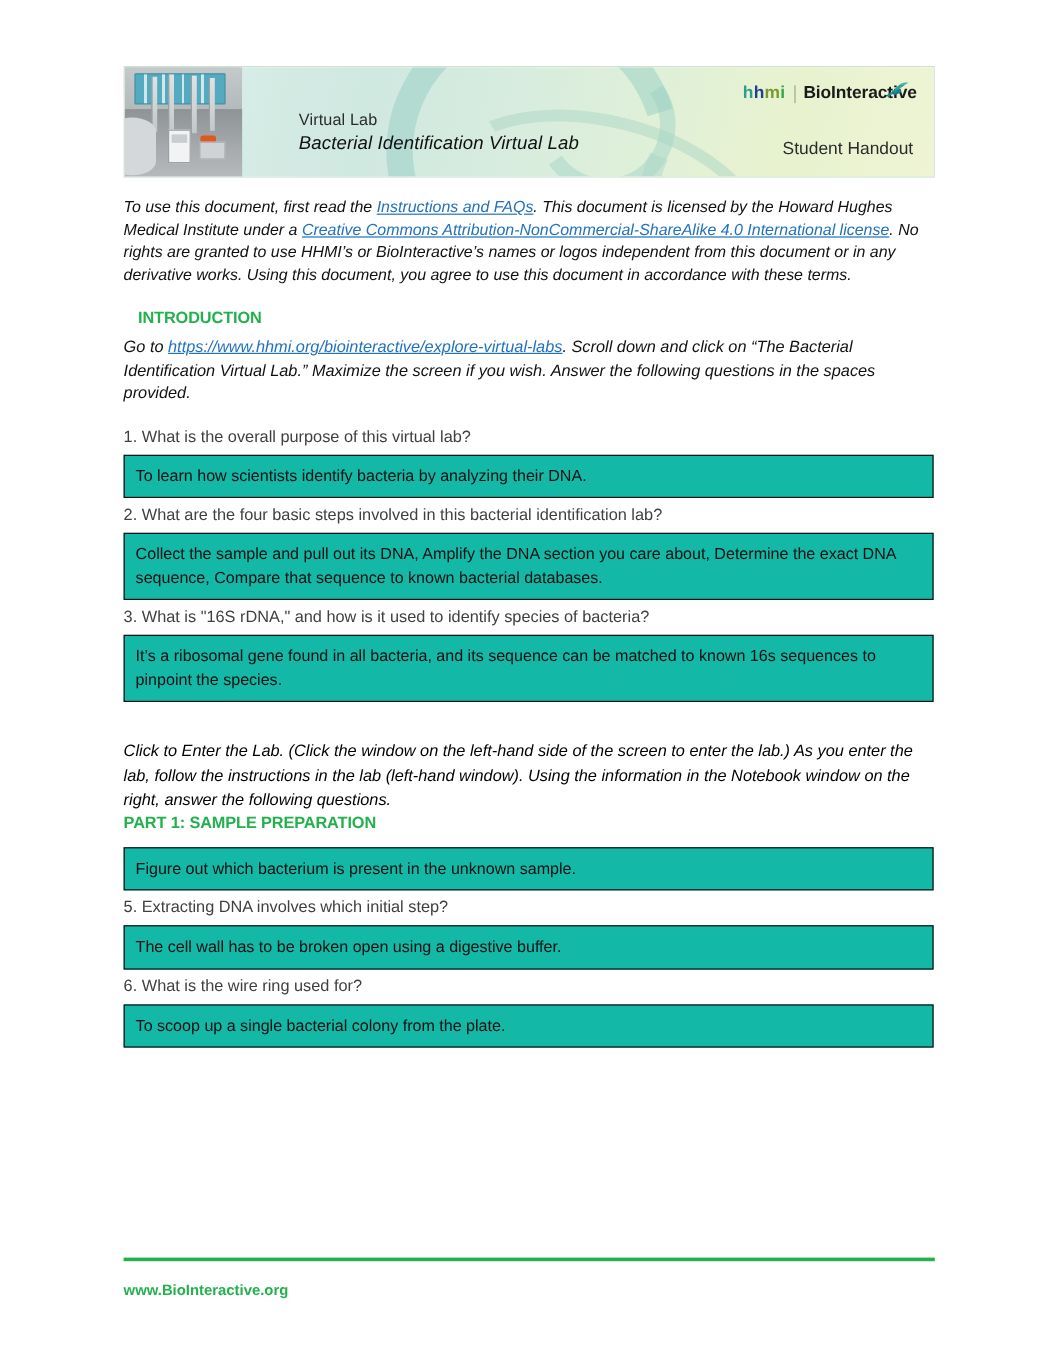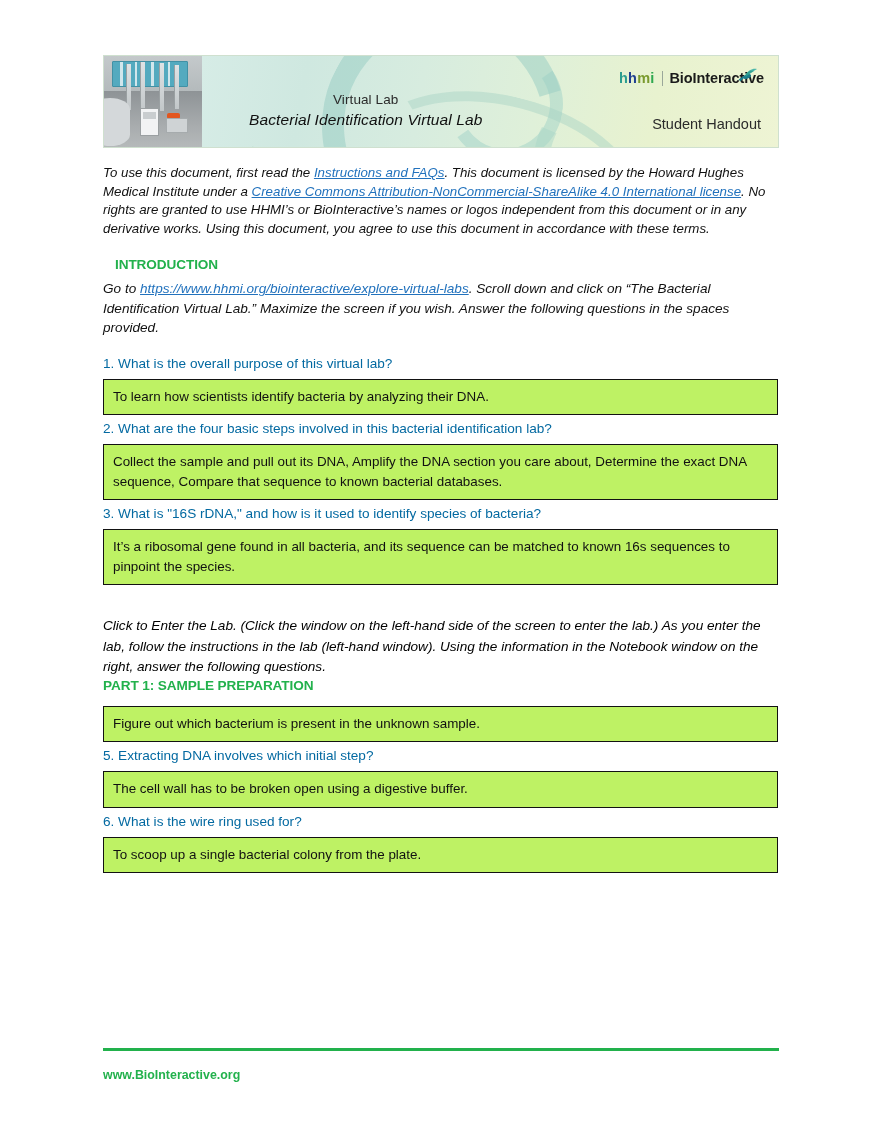--- a/index.html
+++ b/index.html
@@ -147,21 +147,20 @@
     border: 14px solid #b7dcca;
     border-radius: 50%;
     border-top-color: transparent;
     border-right-color: transparent;
     transform: rotate(-8deg);
   }
   .banner-title-block {
     position: absolute;
     left: 47px;
     top: 35px;
-    text-align: center;
   }
   .banner-kicker {
     font-size: 13.5px;
     color: #2b2b2b;
     line-height: 18px;
     letter-spacing: .1px;
   }
   .banner-title {
     font-size: 15.5px;
     font-weight: normal;
@@ -230,32 +229,32 @@
   .intro-para {
     margin-top: 7px;
     font-size: 13.6px;
     font-style: italic;
     line-height: 19.5px;
     color: #111111;
   }
   .question {
     font-size: 13.6px;
     line-height: 19px;
-    color: #0369a1;
+    color: #404040;
   }
   .answer-box {
     border: 1.6px solid #121212;
     box-sizing: border-box;
     width: 675px;
     margin-top: 6px;
     padding: 7px 9px 8px 9px;
     font-size: 13.4px;
     line-height: 19.5px;
     color: #111111;
-    background: #bef264;
+    background: #14b8a6;
   }
   .q-block { margin-top: 4px; }
   .q-block.tight { margin-top: 16px; }
   .mid-para {
     margin-top: 31px;
     font-size: 13.6px;
     font-style: italic;
     line-height: 20.5px;
     color: #000000;
   }

